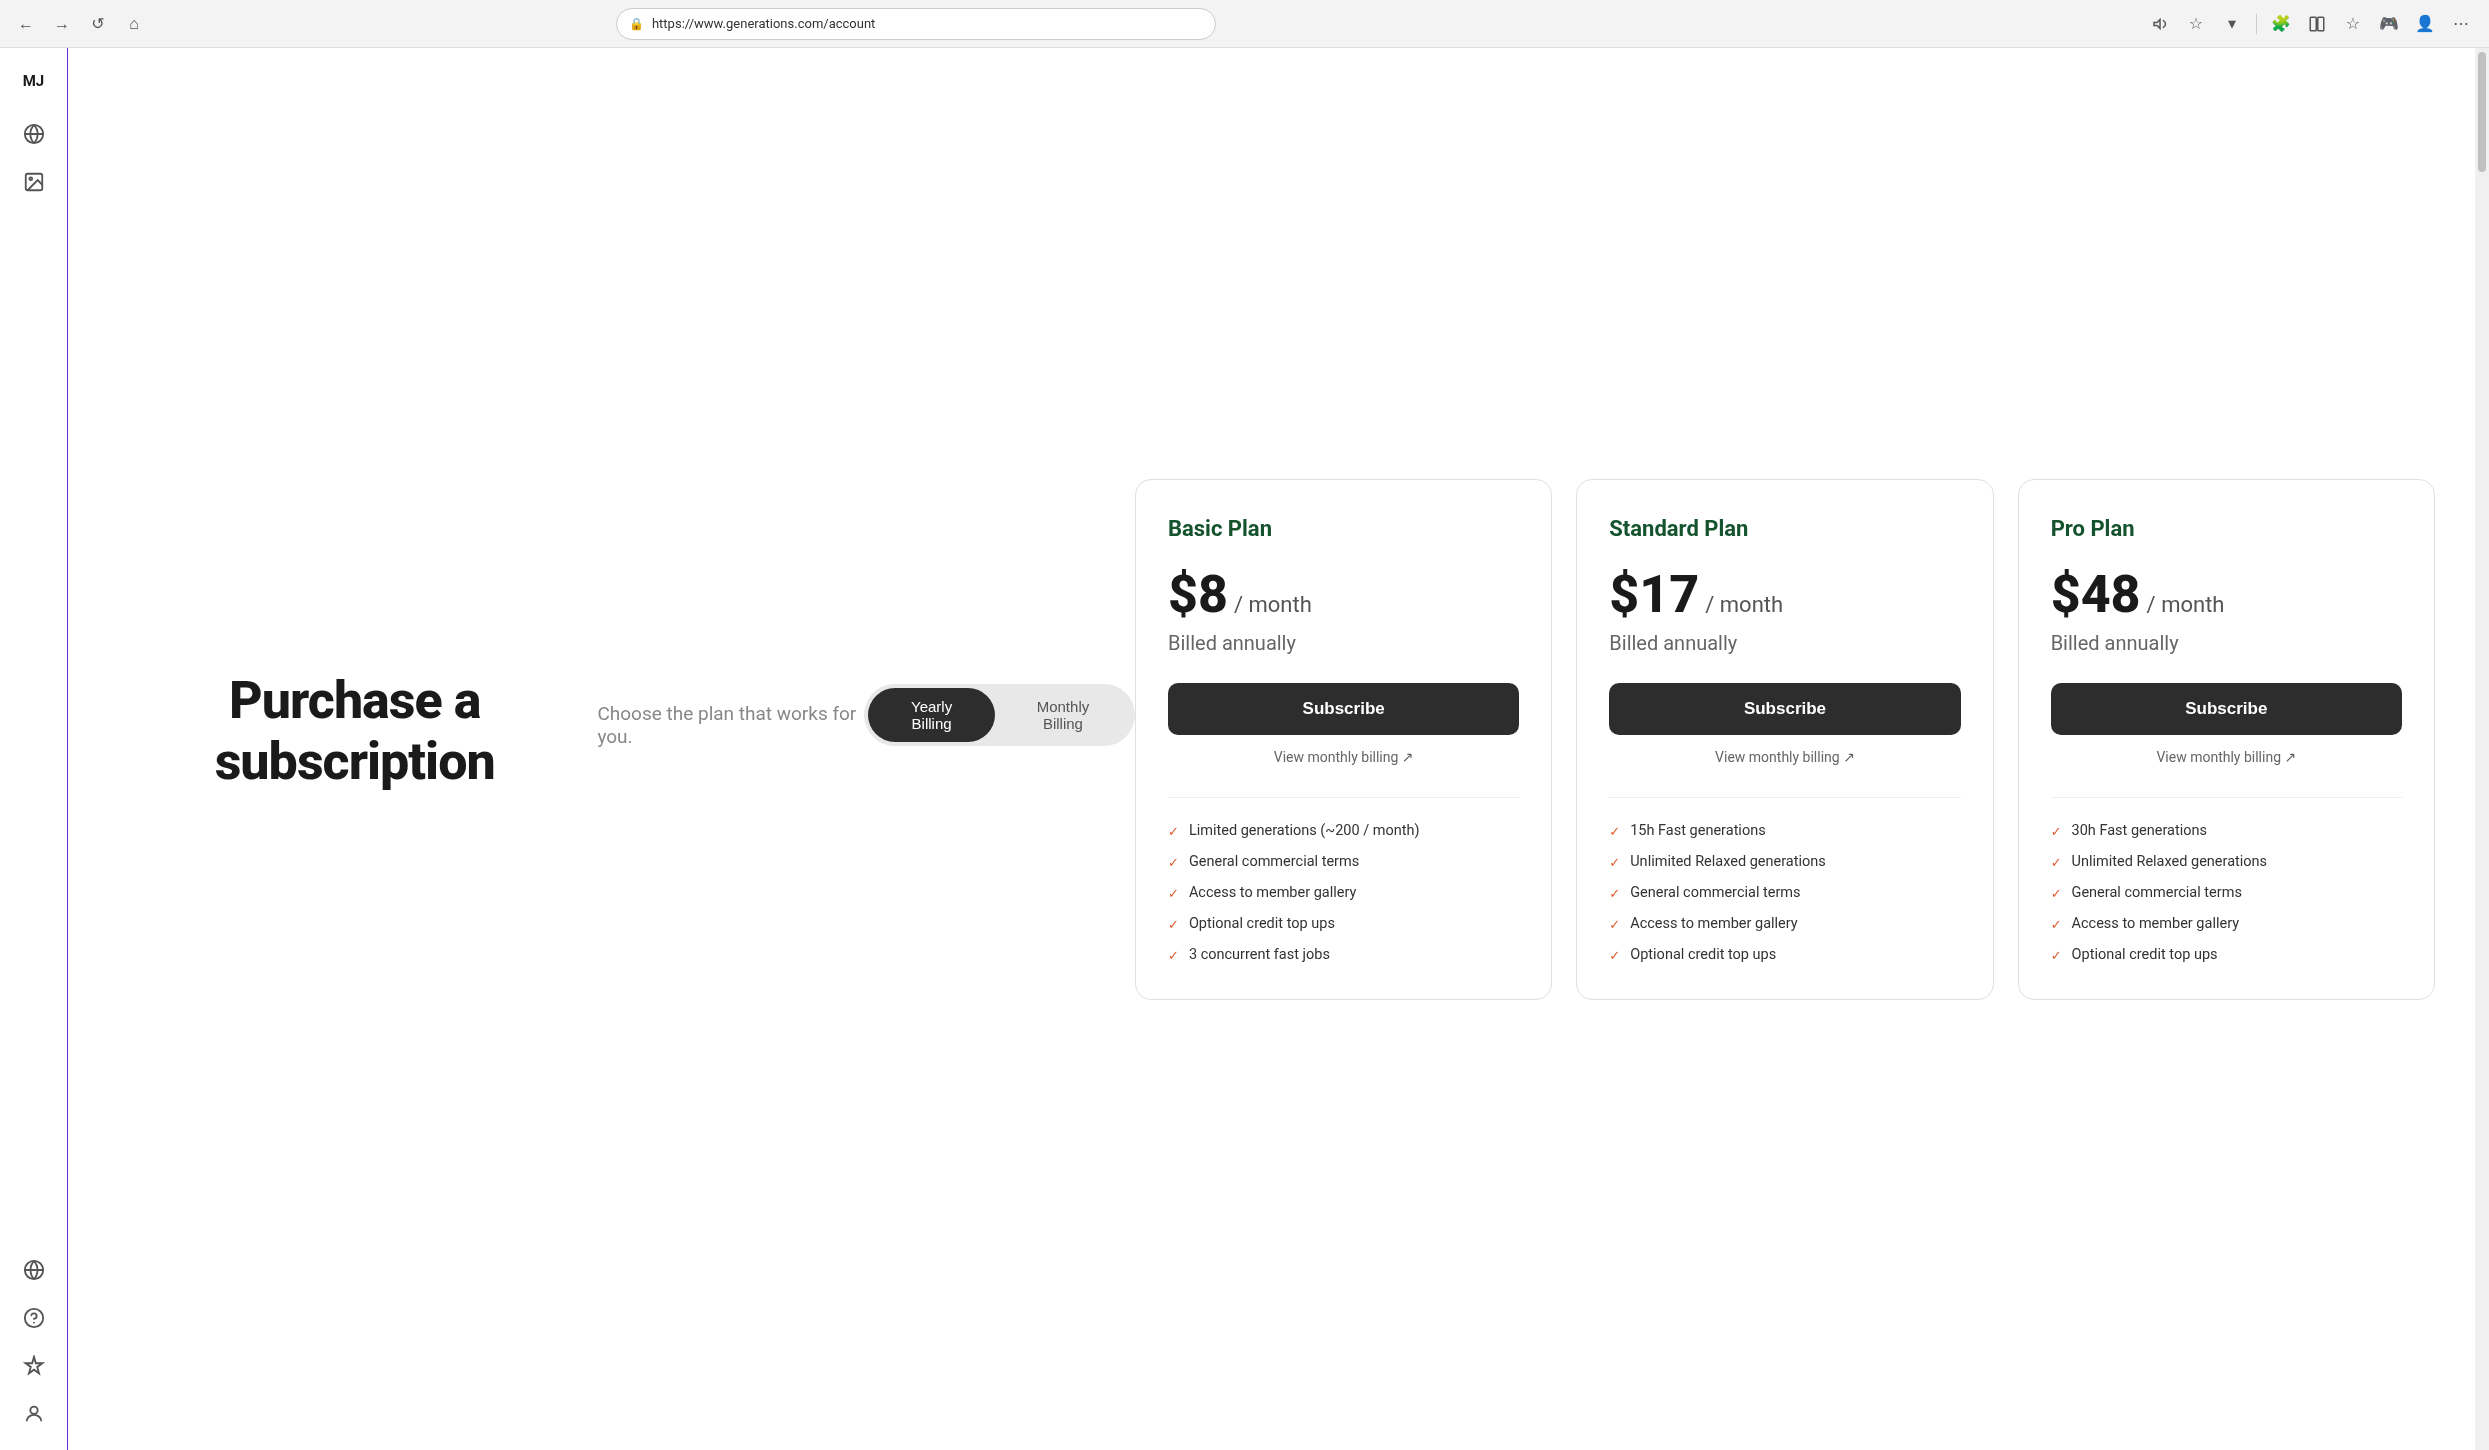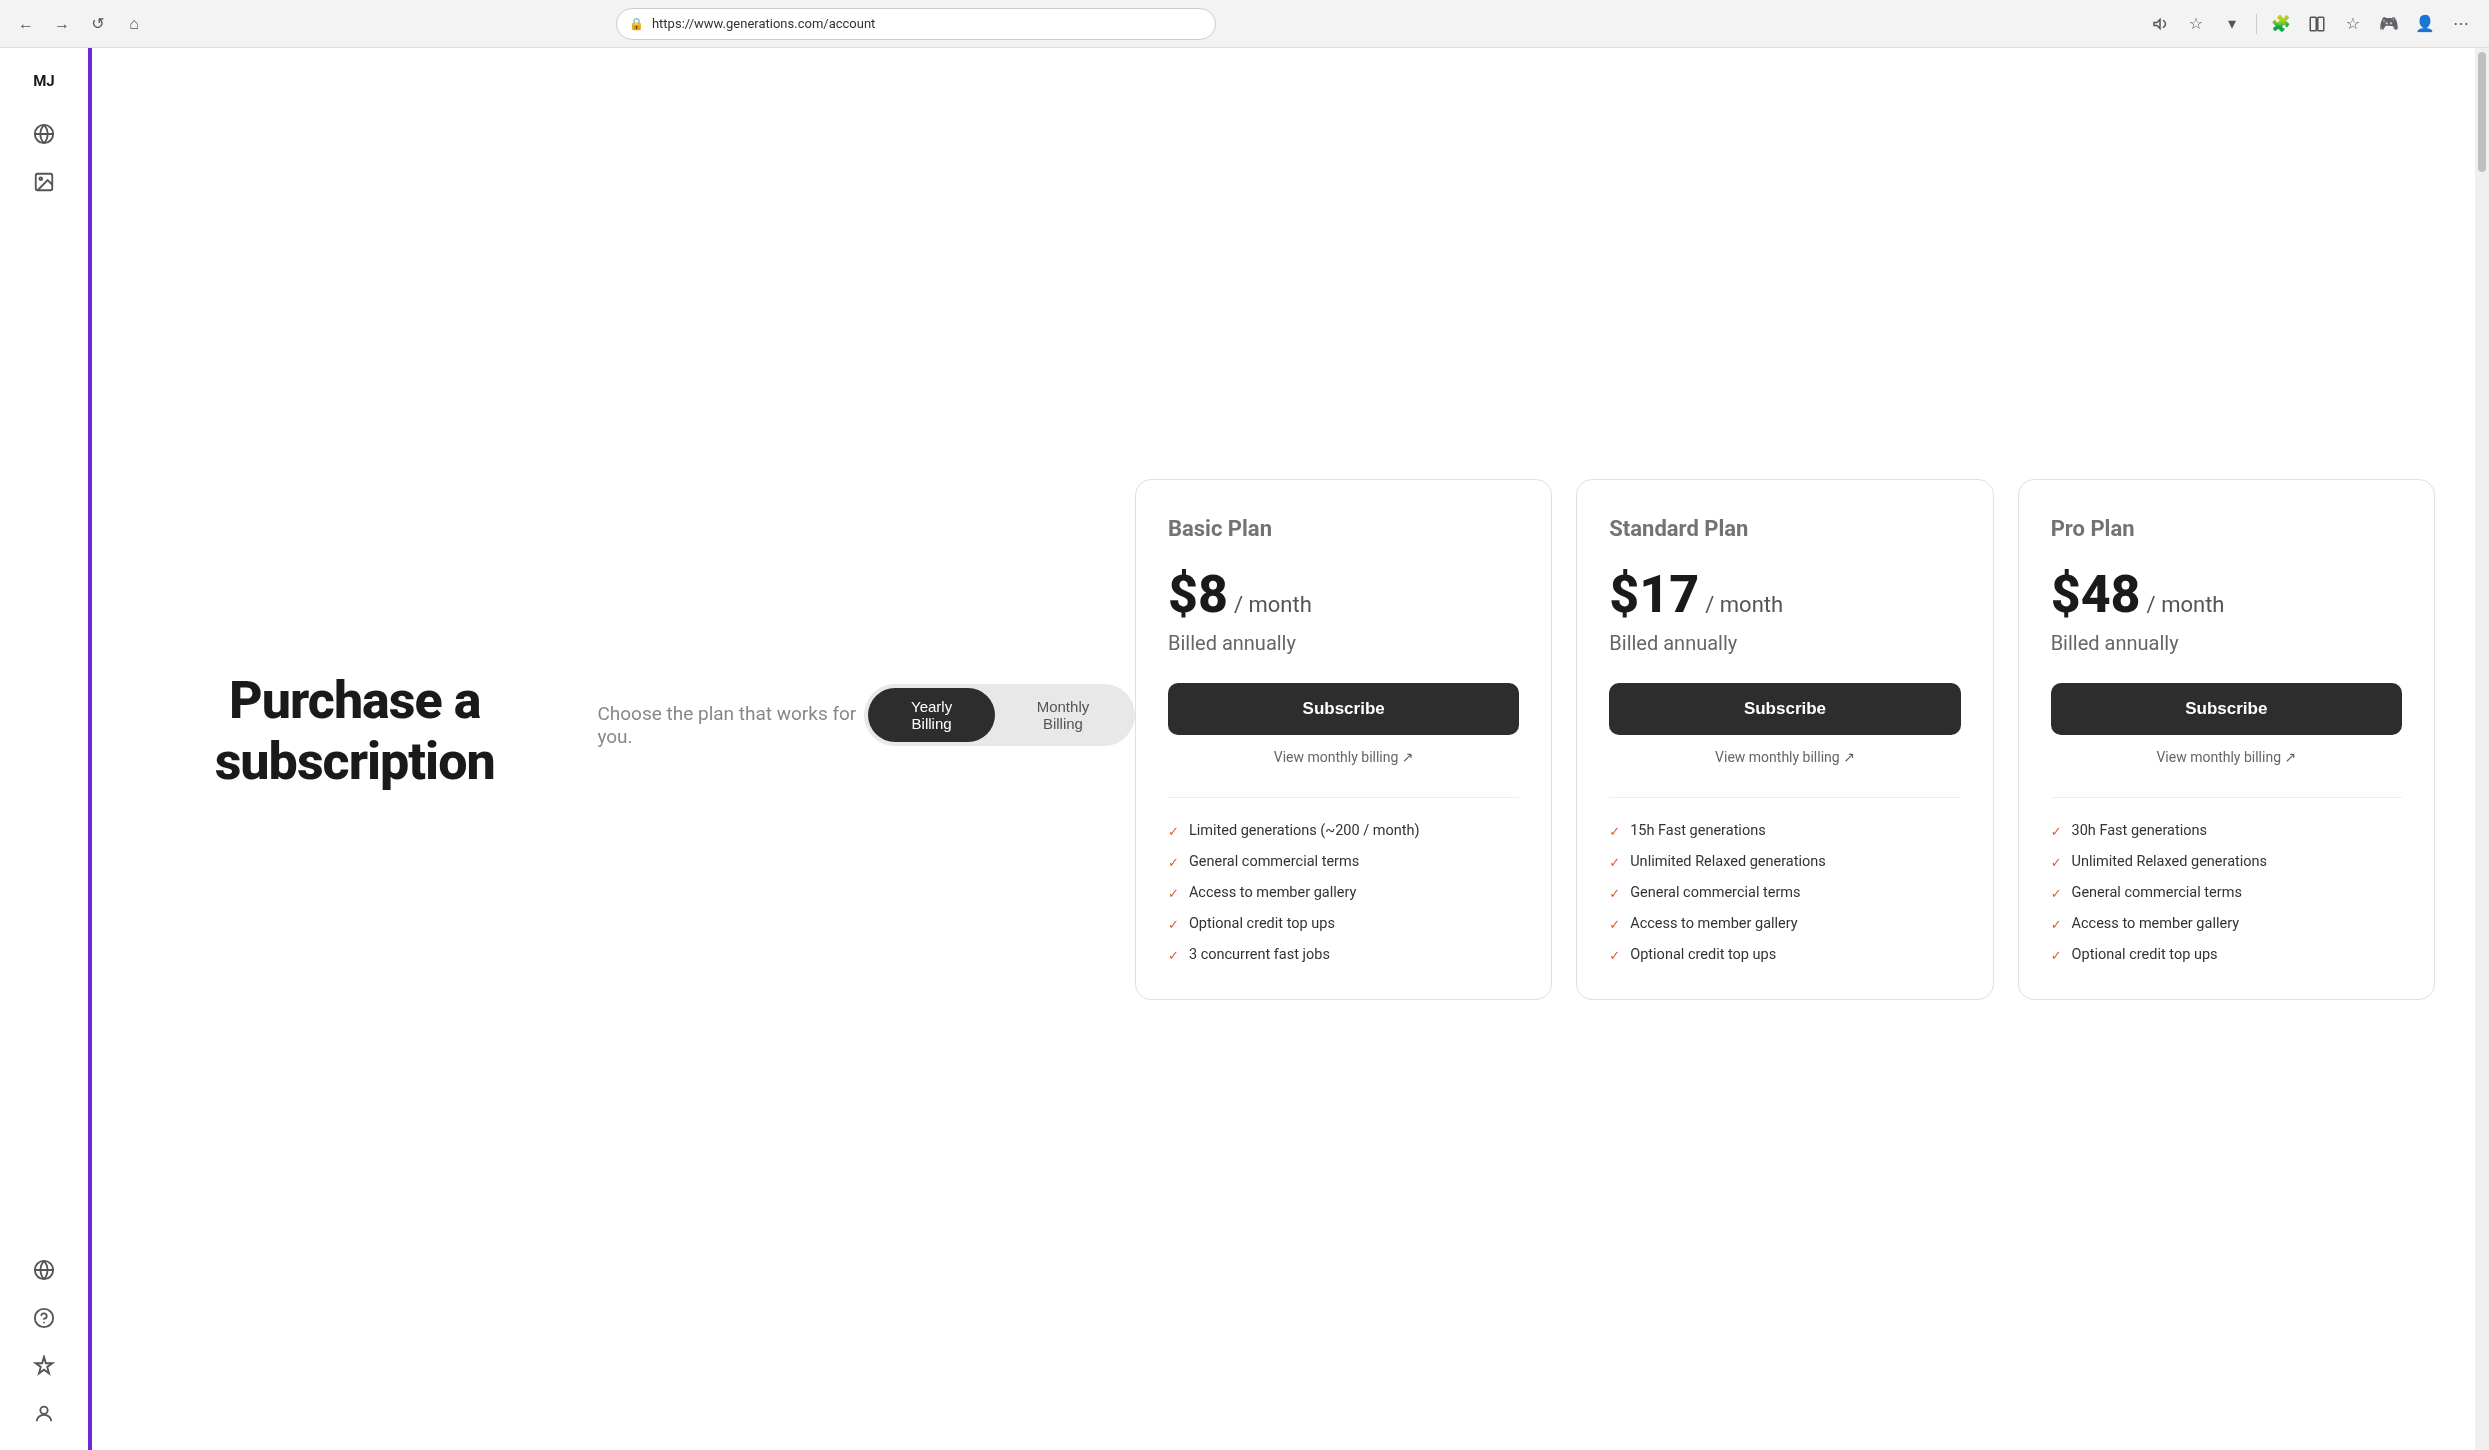--- a/index.html
+++ b/index.html
@@ -79,24 +79,24 @@
 
     
     .page-wrapper {
       display: flex;
       margin-top: 48px;
       width: 100%;
     }
 
     
     .sidebar {
-      width: 92px;
+      width: 68px;
       min-height: calc(100vh - 48px);
       background: #fff;
-      border-right: 4px solid #6d28d9;
+      border-right: 1px solid #6d28d9;
       display: flex;
       flex-direction: column;
       align-items: center;
       padding: 16px 0;
       gap: 8px;
       position: fixed;
       top: 48px;
       left: 0;
     }
     .sidebar-logo {
@@ -207,21 +207,21 @@
     .plan-card {
       border: 1.5px solid #e0e0e0;
       border-radius: 16px;
       padding: 36px 32px;
       background: #fff;
     }
 
     .plan-name {
       font-size: 22px;
       font-weight: 700;
-      color: #737373;
+      color: #14532d;
       margin-bottom: 28px;
     }
 
     .plan-price {
       display: flex;
       align-items: baseline;
       gap: 6px;
       margin-bottom: 10px;
     }
     .price-amount {

